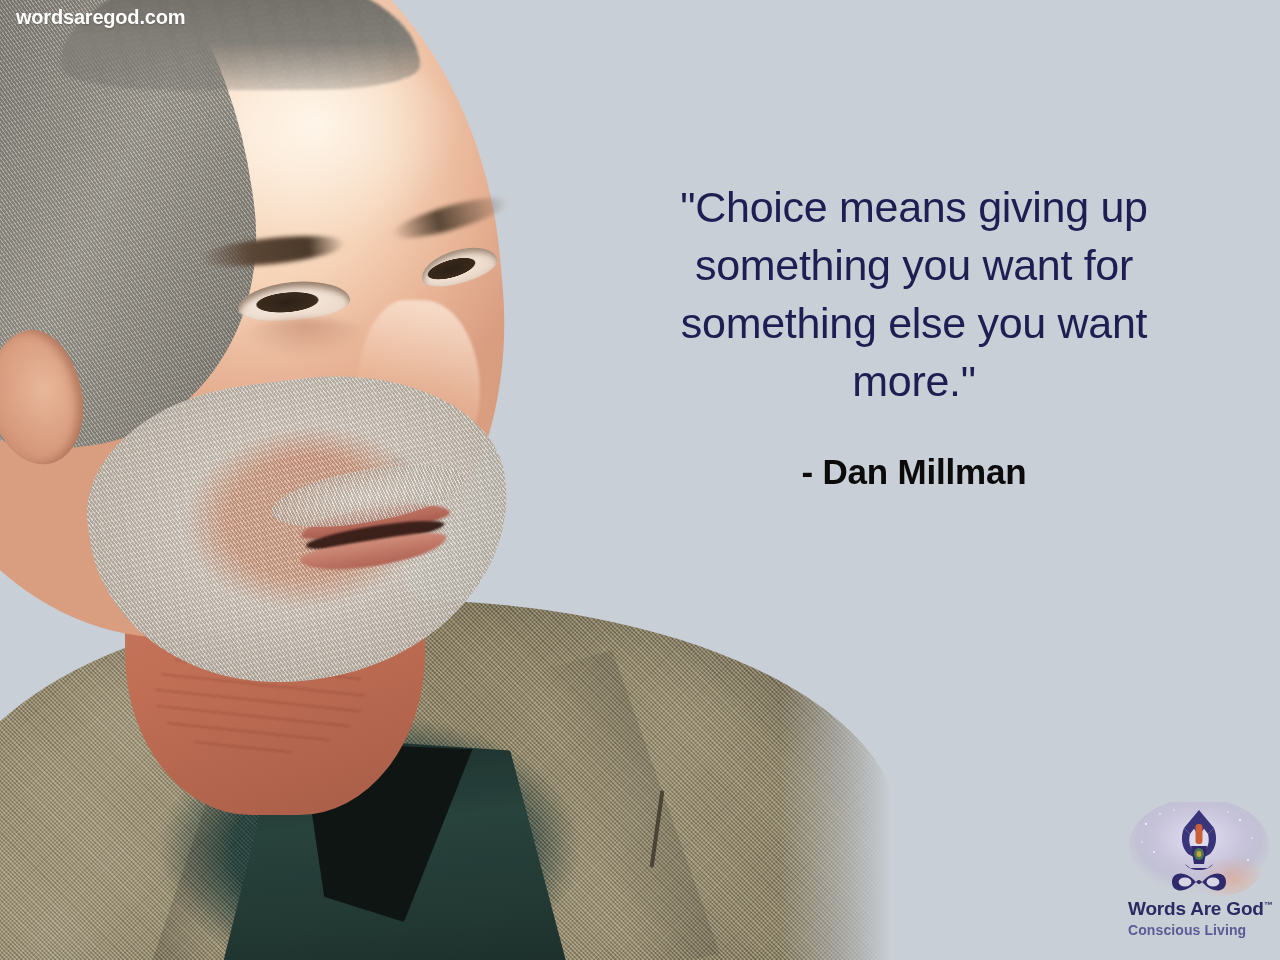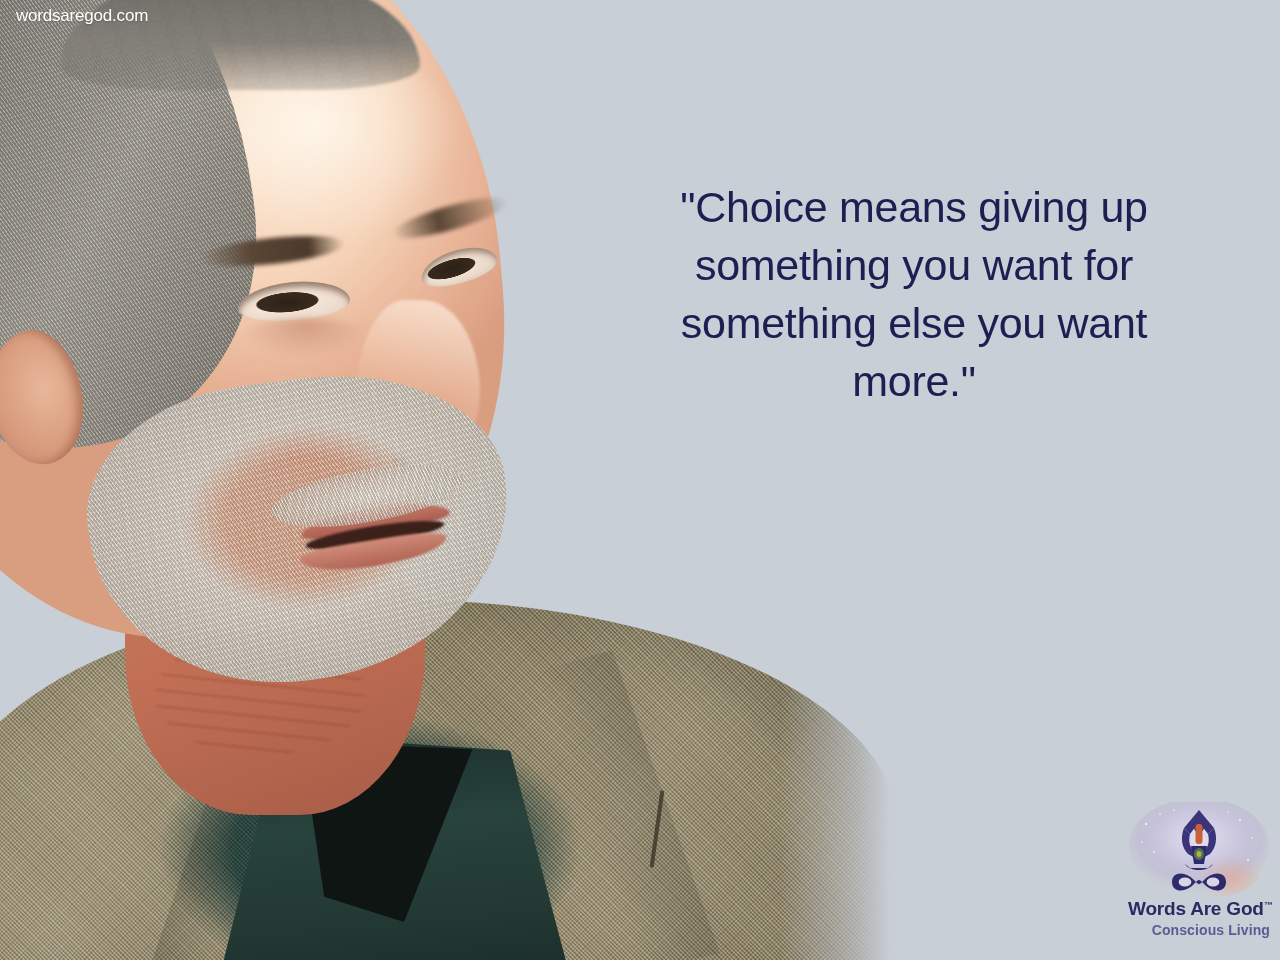--- a/index.html
+++ b/index.html
@@ -395,22 +395,22 @@
     height: 100%;
     background: linear-gradient(90deg, rgba(201,207,214,0), #c9cfd6 85%);
     pointer-events: none;
   }
 
   
   .watermark {
     position: absolute;
     left: 16px;
     top: 6px;
-    font-size: 17px;
-    font-weight: 400;
+    font-size: 20px;
+    font-weight: 700;
     color: #ffffff;
     letter-spacing: -0.2px;
     text-shadow: 0 1px 2px rgba(0,0,0,.22);
     z-index: 30;
   }
 
   
   .quote-block {
     position: absolute;
     left: 650px;
@@ -465,21 +465,21 @@
   }
   .logo-title sup {
     font-size: 9px;
     vertical-align: super;
   }
   .logo-sub {
     position: absolute;
     left: 0;
     top: 120px;
     width: 142px;
-    text-align: right;
+    text-align: left;
     font-size: 14px;
     font-weight: 600;
     color: #5b5b96;
     letter-spacing: .1px;
     white-space: nowrap;
   }
 </style>
 </head>
 <body>
 
@@ -519,20 +519,21 @@
     <div class="lip-lower"></div>
     <div class="stache"></div>
 
     <div class="photo-feather"></div>
   </div>
 
   <div class="watermark">wordsaregod.com</div>
 
   <div class="quote-block">
     <p class="quote-text">"Choice means giving up something you want for something else you want more."</p>
+    <div class="quote-author">- Dan Millman</div>
   </div>
 
   <div class="logo">
     <svg class="logo-art" viewBox="0 0 142 100">
       <defs>
         <radialGradient id="neb" cx="50%" cy="42%" r="62%">
           <stop offset="0%" stop-color="#e8e2f2" stop-opacity=".95"></stop>
           <stop offset="42%" stop-color="#cdc6e2" stop-opacity=".75"></stop>
           <stop offset="72%" stop-color="#b9aed2" stop-opacity=".42"></stop>
           <stop offset="100%" stop-color="#c9cfd6" stop-opacity="0"></stop>

